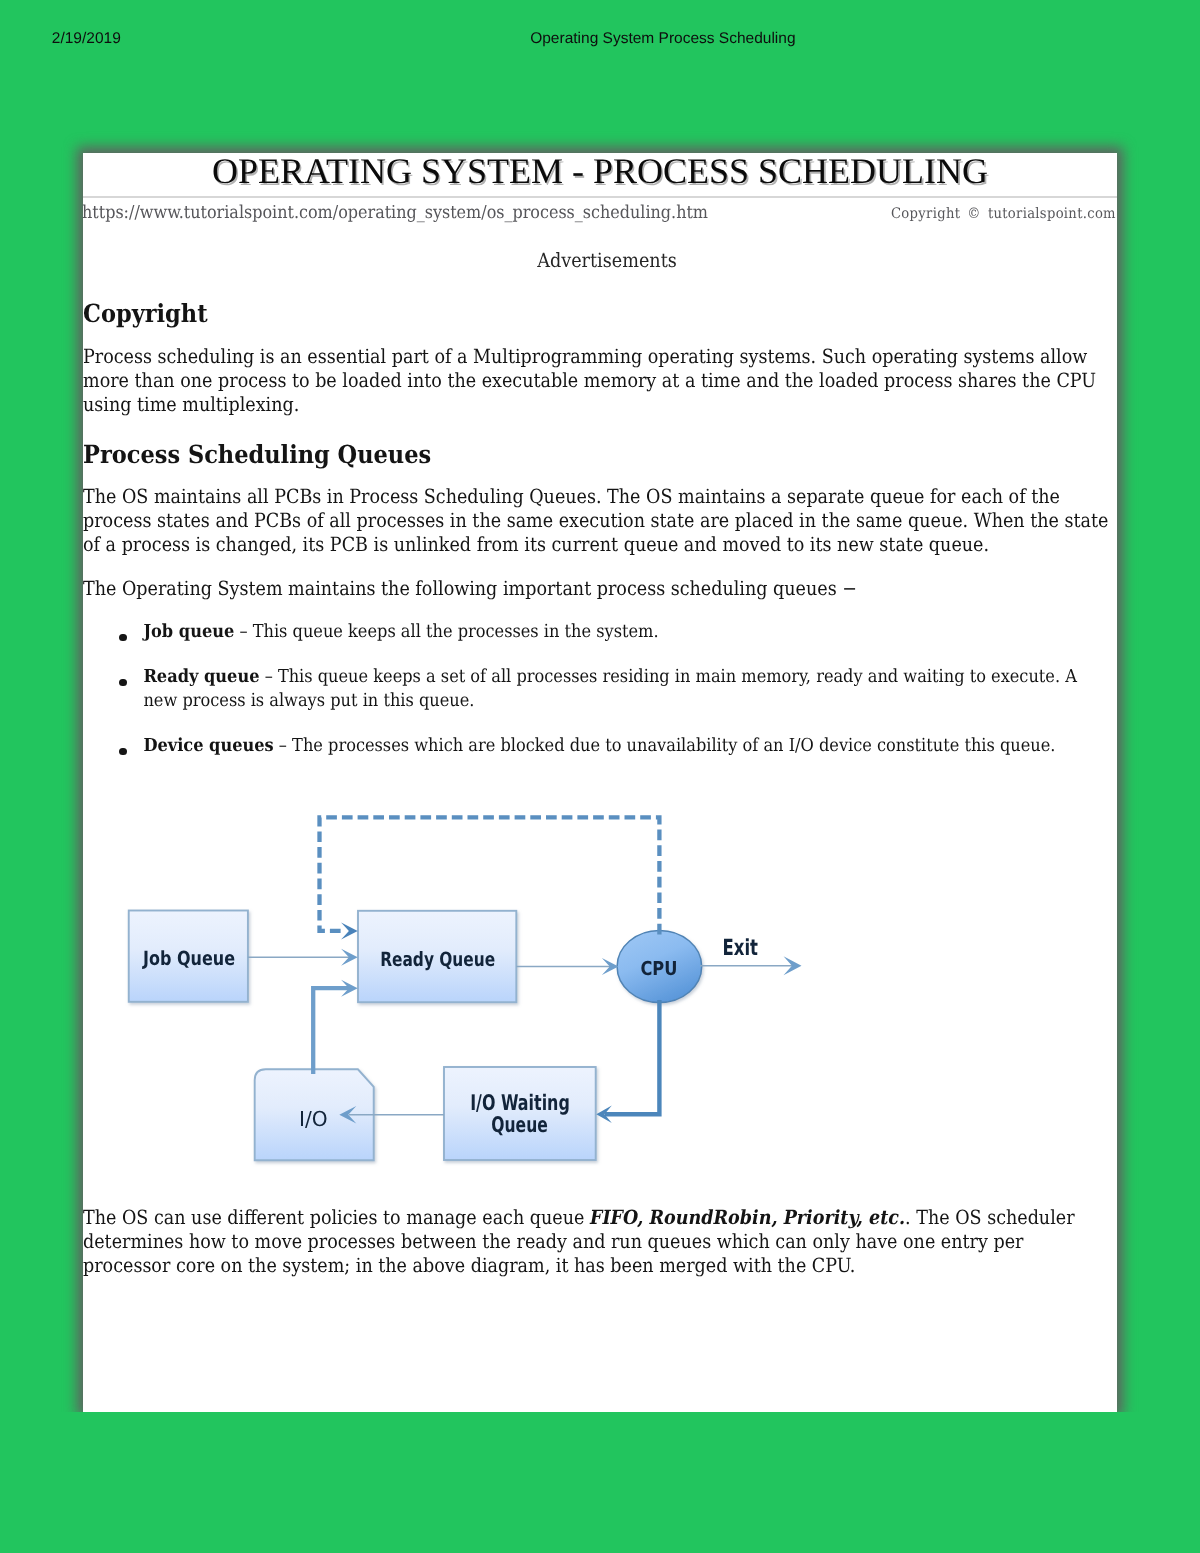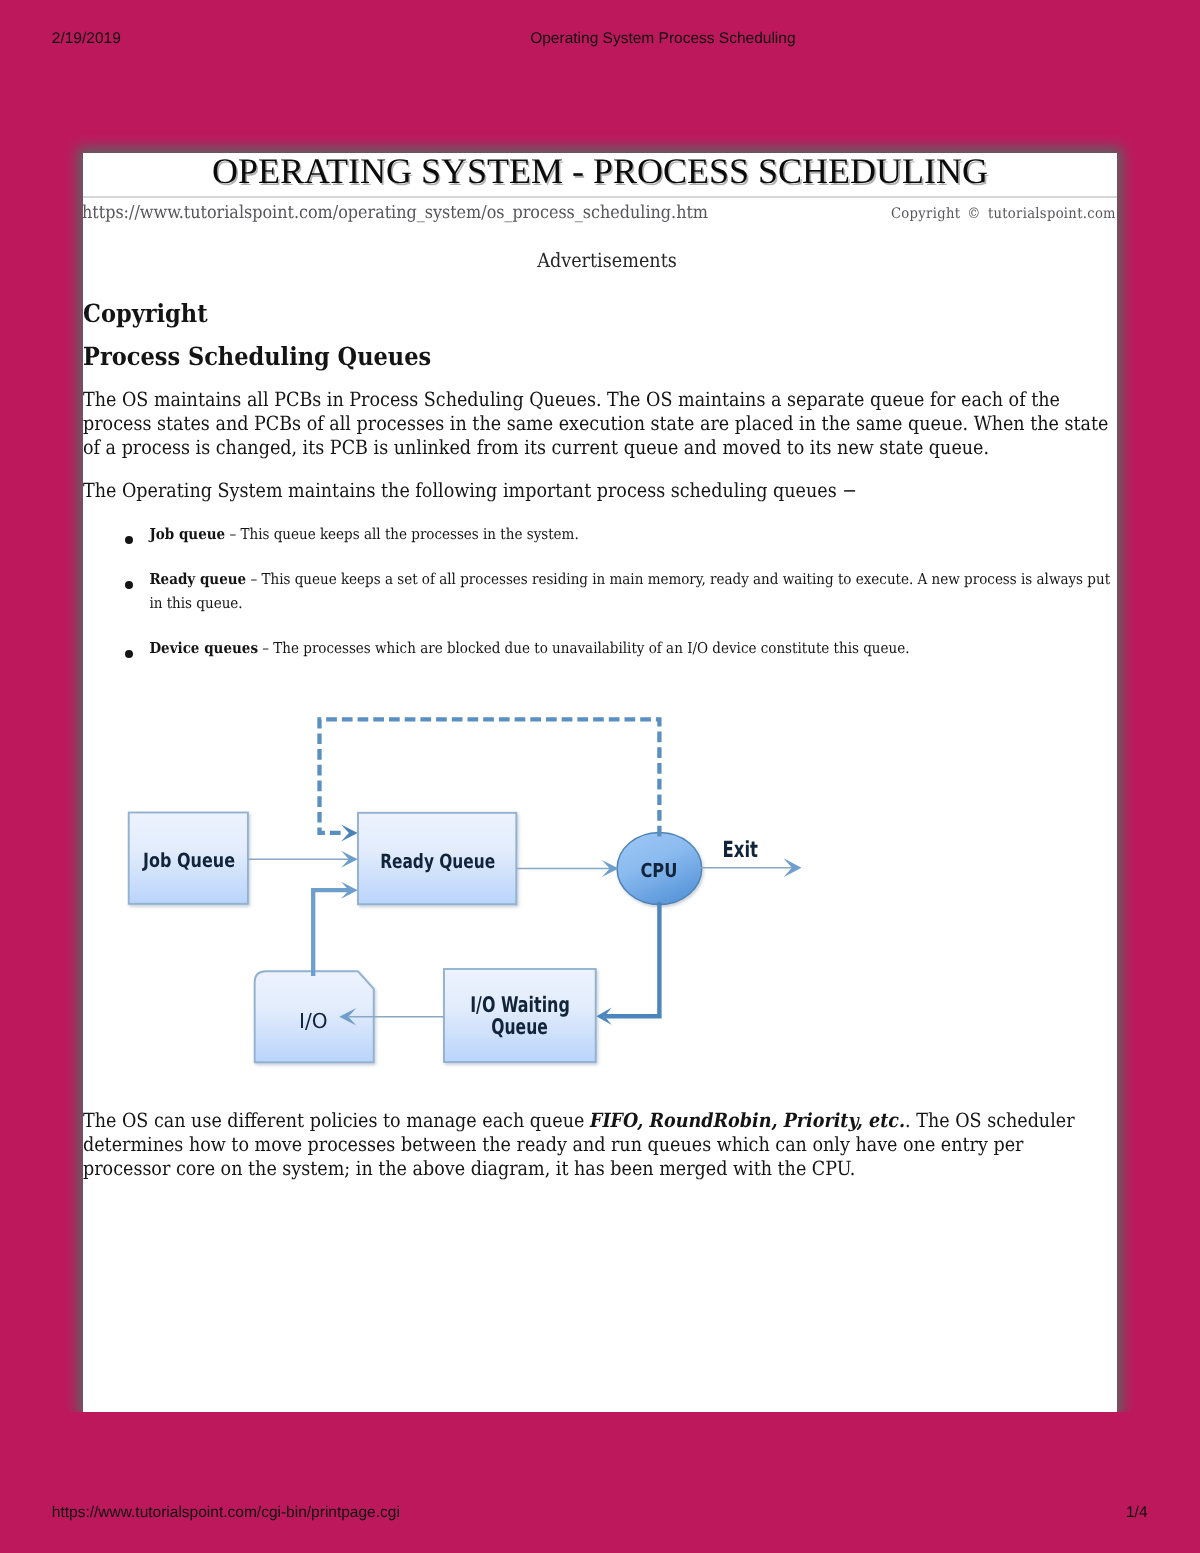--- a/index.html
+++ b/index.html
@@ -3,21 +3,21 @@
 <meta charset="utf-8">
 <title>Operating System Process Scheduling</title>
 <style>
   html, body { margin:0; padding:0; background:#fff; }
   body {
     width:1200px; height:1553px; background:#ffffff;
     font-family:"Liberation Sans", sans-serif;
     -webkit-font-smoothing:antialiased;
     text-rendering:geometricPrecision;
   }
-  .page-wrap { position:relative; width:1200px; height:1553px; overflow:hidden; background:#be185d; }
+  .page-wrap { position:relative; width:1200px; height:1553px; overflow:hidden; background:#22c55e; }
   .doc-title, .meta-url, .meta-cr, .ads, .body, .print-hdr, .print-ftr { will-change:transform; }
 
   
   .print-hdr, .print-ftr{
     position:absolute; left:0; width:1200px; height:20px;
     font-family:"Liberation Sans", sans-serif;
     font-size:15.5px; color:#0e0e0e;
   }
   .print-hdr{ top:30px; }
   .print-ftr{ top:1503.8px; }
@@ -78,21 +78,21 @@
   }
   p.para{
     font-size:19.5px; line-height:24px; margin:0 0 19.2px 0;
     text-align:left;
   }
   p.para.prehead{ margin-bottom:25.4px; }
   p.para.prelist{ margin-bottom:19.3px; }
   h2.sec.s2{ margin-bottom:18.7px; }
   ul.lst{ margin:0; padding:0 0 0 60.4px; list-style:none; }
   ul.lst li{
-    font-size:15px; line-height:24px; margin:0 0 21px 6px; position:relative;
+    font-size:18px; line-height:24px; margin:0 0 21px 0; position:relative;
   }
   ul.lst li:before{
     content:""; position:absolute; left:-24.4px; top:13.7px;
     width:7.9px; height:7.9px; background:#151515; border-radius:50%;
   }
   b.trm{ font-weight:bold; }
   .fifo{ font-weight:bold; font-style:italic; }
 
   
   .diagram{ position:relative; width:1034px; height:427.1px; margin:0 0 0 0; }
@@ -126,20 +126,21 @@
 
       <div class="meta-row">
         <span class="meta-url">https://www.tutorialspoint.com/operating_system/os_process_scheduling.htm</span>
         <span class="meta-cr">Copyright © tutorialspoint.com</span>
       </div>
 
       <div class="ads">Advertisements</div>
 
       <div class="body">
         <h2 class="sec">Copyright</h2>
+        <p class="para prehead">Process scheduling is an essential part of a Multiprogramming operating systems. Such operating systems allow more than one process to be loaded into the executable memory at a time and the loaded process shares the CPU using time multiplexing.</p>
 
         <h2 class="sec s2">Process Scheduling Queues</h2>
         <p class="para">The OS maintains all PCBs in Process Scheduling Queues. The OS maintains a separate queue for each of the process states and PCBs of all processes in the same execution state are placed in the same queue. When the state of a process is changed, its PCB is unlinked from its current queue and moved to its new state queue.</p>
         <p class="para prelist">The Operating System maintains the following important process scheduling queues −</p>
 
         <ul class="lst">
           <li><b class="trm">Job queue</b><span> – This queue keeps all the processes in the system.</span></li>
           <li><b class="trm">Ready queue</b><span> – This queue keeps a set of all processes residing in main memory, ready and waiting to execute. A new process is always put in this queue.</span></li>
           <li><b class="trm">Device queues</b><span> – The processes which are blocked due to unavailability of an I/O device constitute this queue.</span></li>
         </ul>
@@ -190,18 +191,14 @@
             <text class="dlabel" x="351.2" y="302.4" textLength="99.6" lengthAdjust="spacingAndGlyphs" style="font-size:21.5px">I/O Waiting</text>
             <text class="dlabel" x="372.3" y="324" textLength="56.5" lengthAdjust="spacingAndGlyphs" style="font-size:21.5px">Queue</text>
           </svg>
         </div>
 
         <p class="para"><span>The OS can use different policies to manage each queue </span><span class="fifo">FIFO, RoundRobin, Priority, etc.</span><span>. The OS scheduler determines how to move processes between the ready and run queues which can only have one entry per processor core on the system; in the above diagram, it has been merged with the CPU.</span></p>
       </div>
     </div>
   </div>
 
-  <div class="print-ftr">
-    <span class="ph-left">https://www.tutorialspoint.com/cgi-bin/printpage.cgi</span>
-    <span class="ph-right">1/4</span>
-  </div>
 
 </div>
 
 </body></html>

